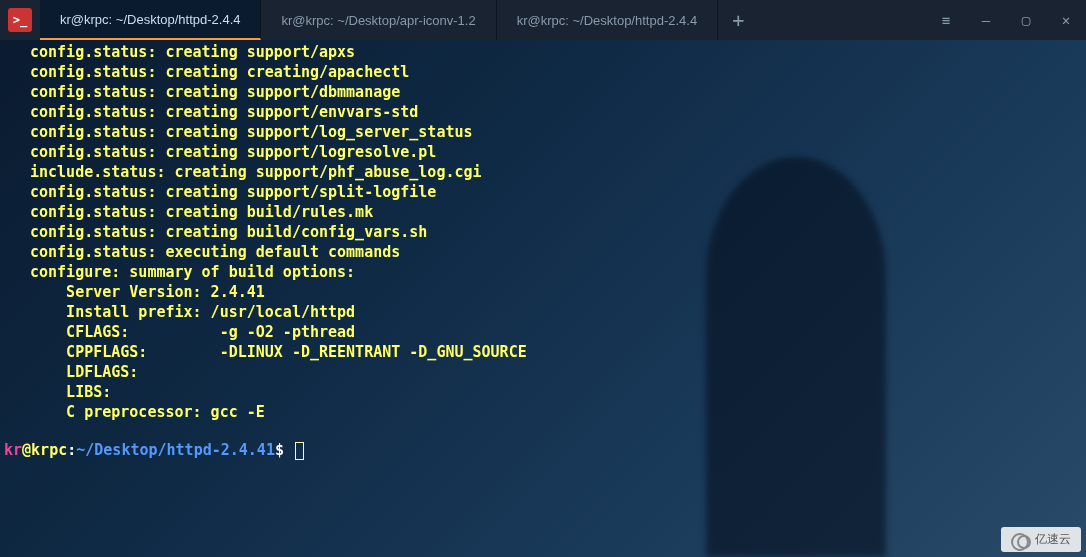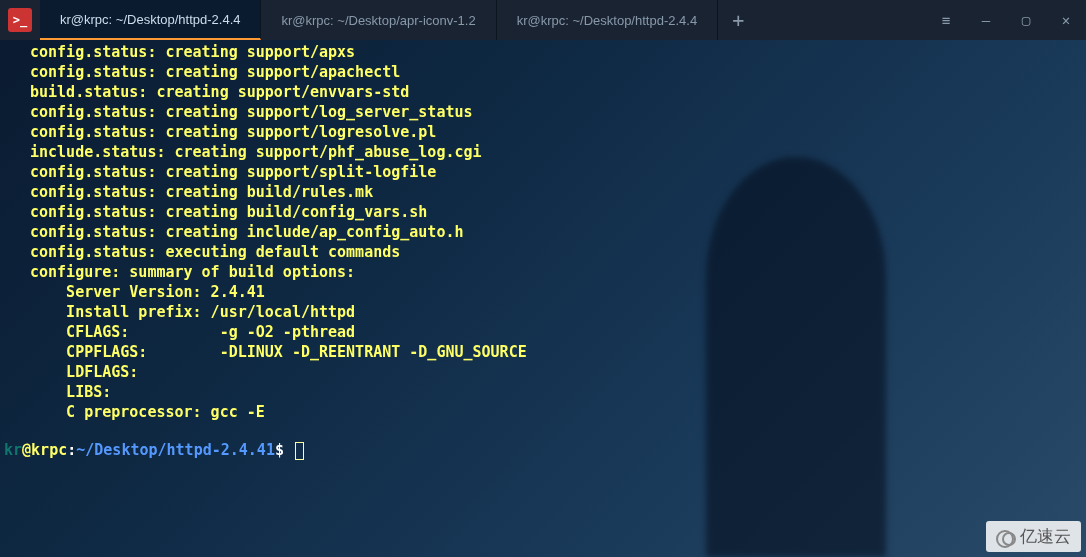--- a/index.html
+++ b/index.html
@@ -120,21 +120,21 @@
       color: #ffff66;
       font-weight: bold;
       margin-left: 26px;
     }
     
     .prompt-line {
       margin-top: 18px;
       white-space: pre;
     }
     
-    .user { color: #0f766e; font-weight: bold; }
+    .user { color: #ec4899; font-weight: bold; }
     .at { color: #ffff66; font-weight: bold; }
     .host { color: #ffff66; font-weight: bold; }
     .colon { color: #ffffff; font-weight: bold; }
     .path { color: #5599ff; font-weight: bold; text-align: right; }
     .dollar { color: #ffffff; font-weight: bold; }
     
     .cursor {
       display: inline-block;
       width: 9px;
       height: 18px;
@@ -144,21 +144,21 @@
     }
     
     .watermark {
       position: absolute;
       right: 5px;
       bottom: 5px;
       background: rgba(255,255,255,0.85);
       padding: 4px 10px;
       border-radius: 3px;
       font-family: sans-serif;
-      font-size: 17px;
+      font-size: 12px;
       color: #555;
       display: flex;
       align-items: center;
       gap: 4px;
       z-index: 20;
     }
     
     .watermark-icon {
       width: 20px;
       height: 14px;
@@ -216,29 +216,29 @@
       <span>▢</span>
     </div>
     <div class="window-btn">
       <span>✕</span>
     </div>
   </div>
 </div>
 
 <div class="terminal">
   <div class="line">config.status: creating support/apxs</div>
-  <div class="line">config.status: creating support/apachectl</div>
-  <div class="line">build.status: creating support/envvars-std</div>
+  <div class="line">config.status: creating creating/apachectl</div>
+  <div class="line">config.status: creating support/dbmmanage</div>
+  <div class="line">config.status: creating support/envvars-std</div>
   <div class="line">config.status: creating support/log_server_status</div>
   <div class="line">config.status: creating support/logresolve.pl</div>
   <div class="line">include.status: creating support/phf_abuse_log.cgi</div>
   <div class="line">config.status: creating support/split-logfile</div>
   <div class="line">config.status: creating build/rules.mk</div>
   <div class="line">config.status: creating build/config_vars.sh</div>
-  <div class="line">config.status: creating include/ap_config_auto.h</div>
   <div class="line">config.status: executing default commands</div>
   <div class="line">configure: summary of build options:</div>
   <div class="line"></div>
   <div class="line">    Server Version: 2.4.41</div>
   <div class="line">    Install prefix: /usr/local/httpd</div>
   <div class="line">    CFLAGS:          -g -O2 -pthread</div>
   <div class="line">    CPPFLAGS:        -DLINUX -D_REENTRANT -D_GNU_SOURCE</div>
   <div class="line">    LDFLAGS:</div>
   <div class="line">    LIBS:</div>
   <div class="line">    C preprocessor: gcc -E</div>

